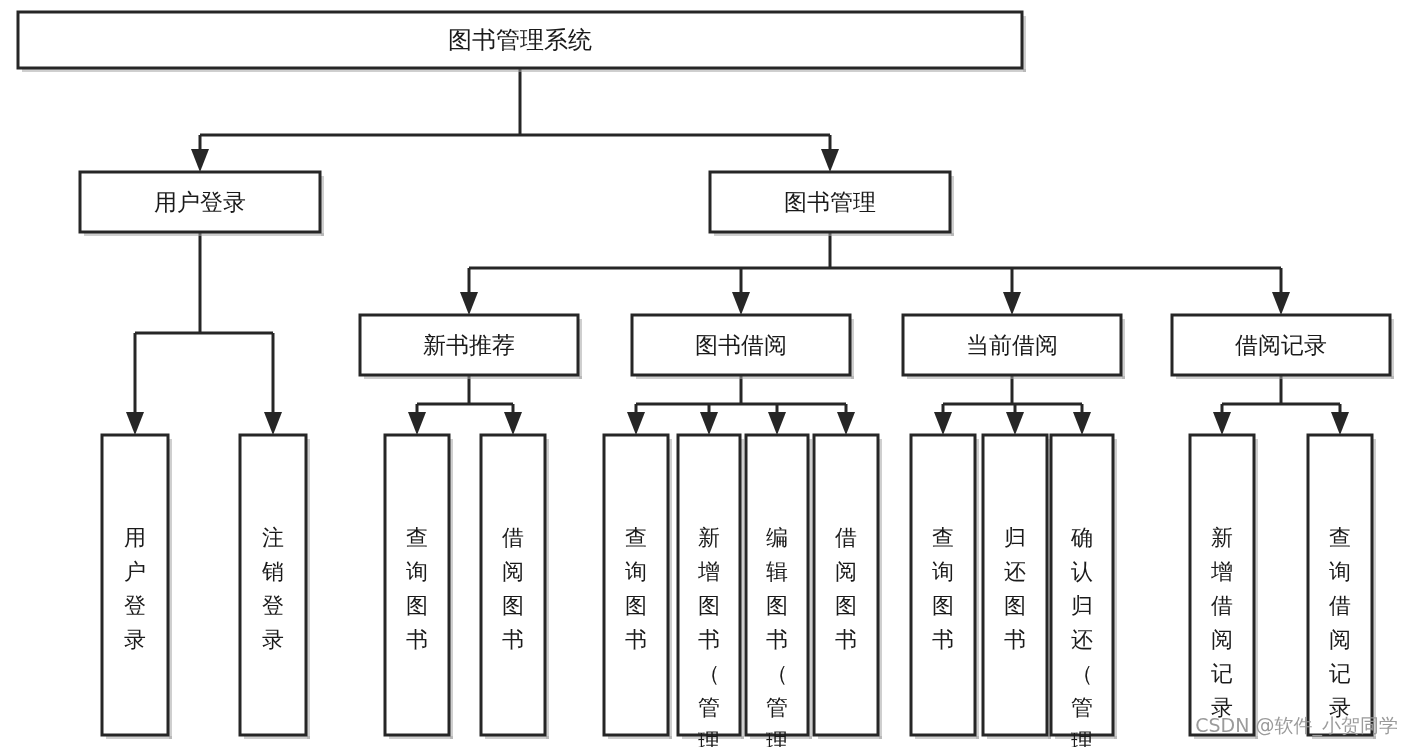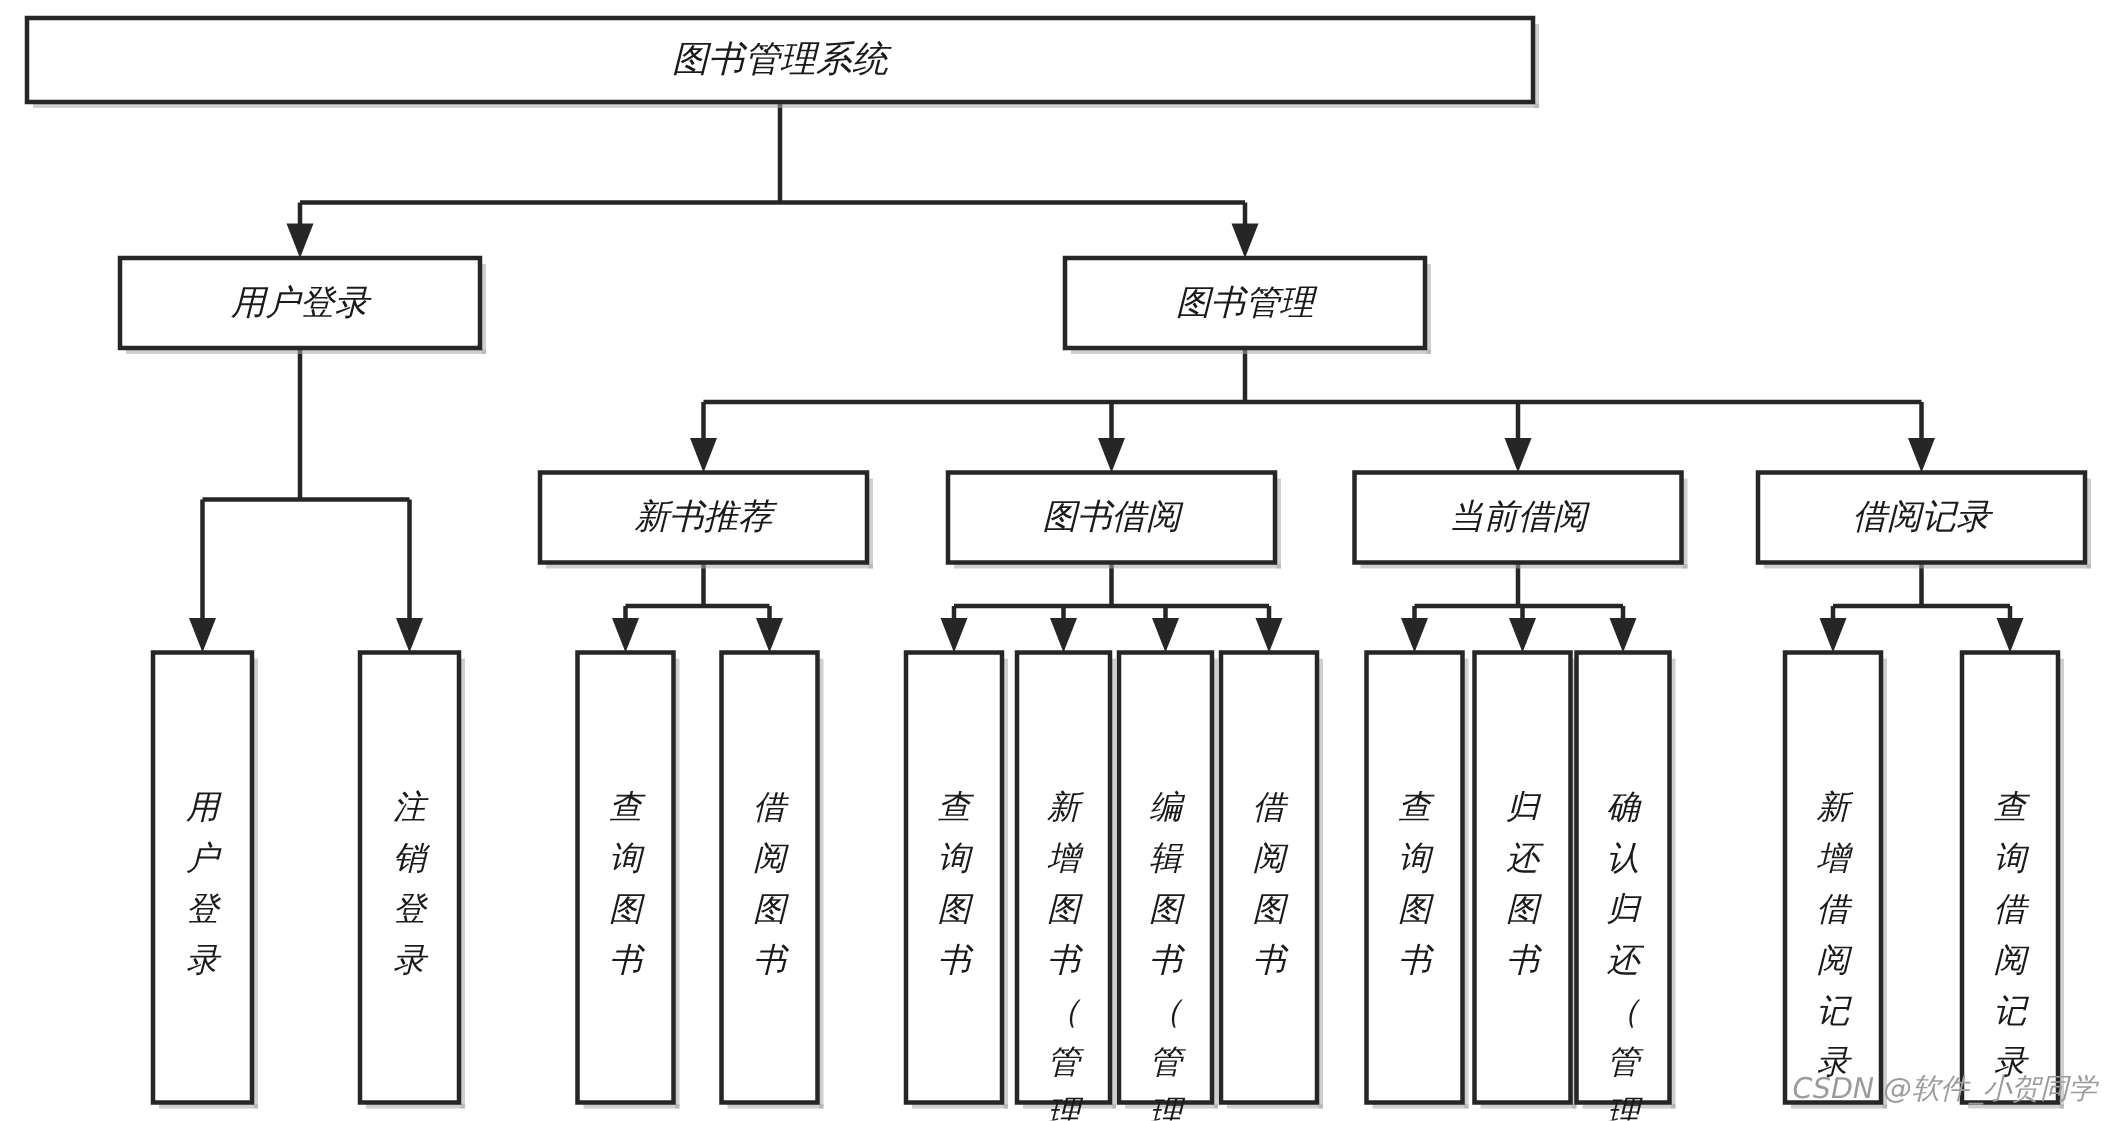--- a/index.html
+++ b/index.html
@@ -14,21 +14,20 @@
     position: relative;
     overflow: hidden;
     font-family: "DejaVu Sans", "Liberation Sans", sans-serif;
   }
   #diagram-root {
     position: absolute;
     left: 0;
     top: 0;
     width: 1405px;
     height: 747px;
-    font-style: italic;
   }
   svg.diagram-canvas {
     display: block;
     width: 1405px;
     height: 747px;
     background: #ffffff;
   }
   .node-box {
     fill: #ffffff;
     stroke: #262626;

